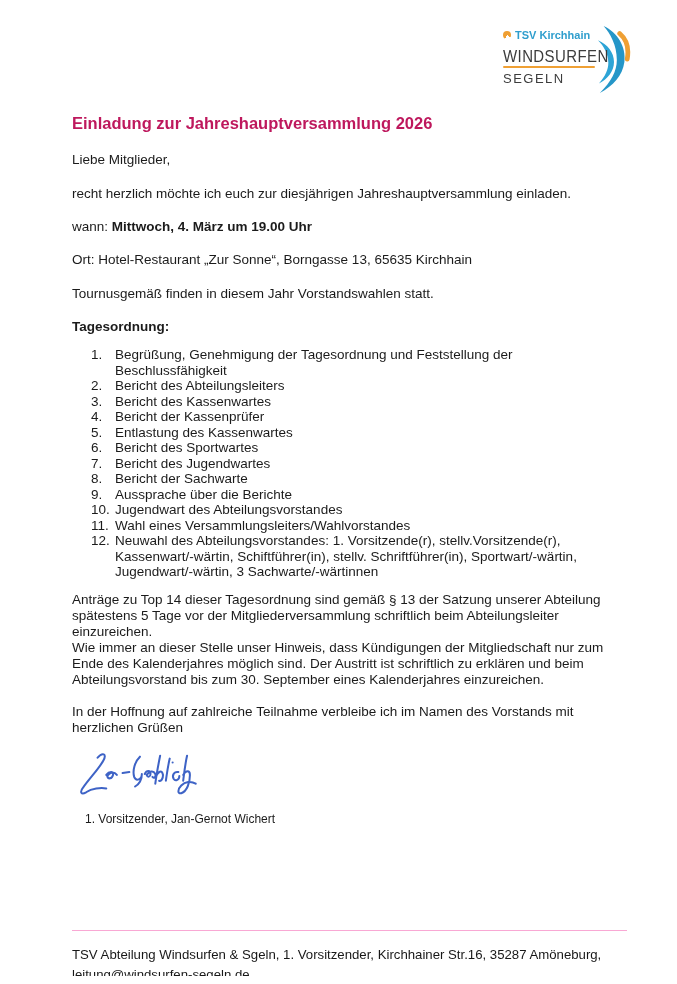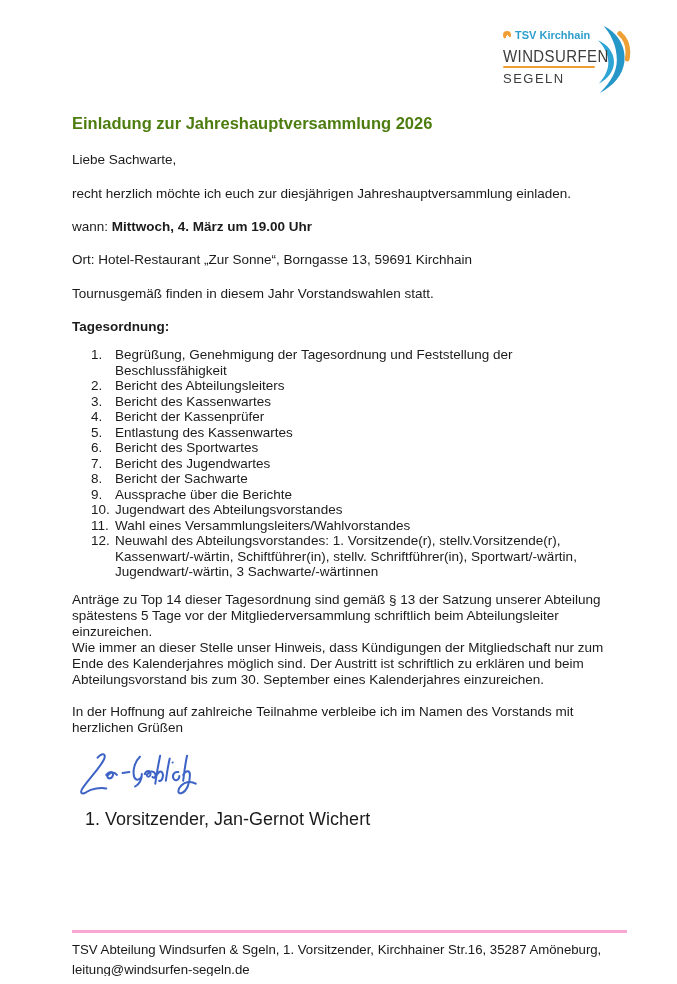--- a/index.html
+++ b/index.html
@@ -36,40 +36,40 @@
   .logo-segeln{
     margin-top:3px;text-align:left;
     font-size:13px;letter-spacing:1.5px;color:#3c3c3c;
     white-space:nowrap;
   }
   .swoosh{flex:none;margin-left:2px;margin-top:-3px;}
   
   .content{position:absolute;left:72px;right:63px;top:0;}
   .title{
     margin:113px 0 19px 0;
-    font-size:16.5px;line-height:20px;font-weight:bold;color:#4d7c0f;
+    font-size:16.5px;line-height:20px;font-weight:bold;color:#be185d;
   }
   .para{margin:0 0 17px 0;font-size:13.5px;line-height:16px;white-space:pre-line;}
   .para.mb18{margin-bottom:18px;}
   .bold{font-weight:bold;}
   .section-heading{margin:0 0 12px 0;font-size:13.5px;line-height:16px;font-weight:bold;}
   ol.agenda{
     list-style:none;margin:0 0 12px 0;padding:0 0 0 19px;
     font-size:13.5px;line-height:15.5px;
   }
   ol.agenda li{display:flex;}
   ol.agenda .num{flex:none;width:24px;}
   ol.agenda .txt{white-space:pre-line;}
   .signature{margin:13px 0 8px 0;height:50px;}
-  .signatory{margin:0 0 0 13px;font-size:18px;line-height:16px;}
+  .signatory{margin:0 0 0 13px;font-size:12px;line-height:16px;}
   
   .footer{
     position:absolute;left:72px;right:50px;top:930px;
-    border-top:3px solid #f9a8d4;
-    padding-top:7px;
+    border-top:1px solid #f9a8d4;
+    padding-top:14px;
     font-size:13.2px;line-height:19.5px;color:#181818;
   }
 </style>
 </head>
 <body>
 
 <div class="page">
 
   <div class="logo">
     <div class="logo-text">
@@ -85,27 +85,27 @@
       <path d="M24,8 C31,14 34,24 32,35" fill="none" stroke="#efa034" stroke-width="5" stroke-linecap="round"></path>
       <path d="M7,0 C22,7 31,22 29,38 C27,53 17,63 3,71 C15,59 21,48 21,36 C21,20 14,8 7,0 Z" fill="#2596c8"></path>
       <path d="M1,15 C11,19 18,28 18,38 C18,48 11,56 2,61 C9,53 12,46 12,39 C12,29 7,21 1,15 Z" fill="#2da4d6"></path>
     </svg>
   </div>
 
   <div class="content">
 
     <h1 class="title">Einladung zur Jahreshauptversammlung 2026</h1>
 
-    <p class="para mb18">Liebe Sachwarte,</p>
+    <p class="para mb18">Liebe Mitglieder,</p>
 
     <p class="para">recht herzlich möchte ich euch zur diesjährigen Jahreshauptversammlung einladen.</p>
 
     <p class="para"><span>wann: </span><span class="bold">Mittwoch, 4. März um 19.00 Uhr</span></p>
 
-    <p class="para mb18">Ort: Hotel-Restaurant „Zur Sonne“, Borngasse 13, 59691 Kirchhain</p>
+    <p class="para mb18">Ort: Hotel-Restaurant „Zur Sonne“, Borngasse 13, 65635 Kirchhain</p>
 
     <p class="para">Tournusgemäß finden in diesem Jahr Vorstandswahlen statt.</p>
 
     <h2 class="section-heading">Tagesordnung:</h2>
 
     <ol class="agenda">
         <li>
           <span class="num">1.</span>
           <span class="txt">Begrüßung, Genehmigung der Tagesordnung und Feststellung der
 Beschlussfähigkeit</span>

